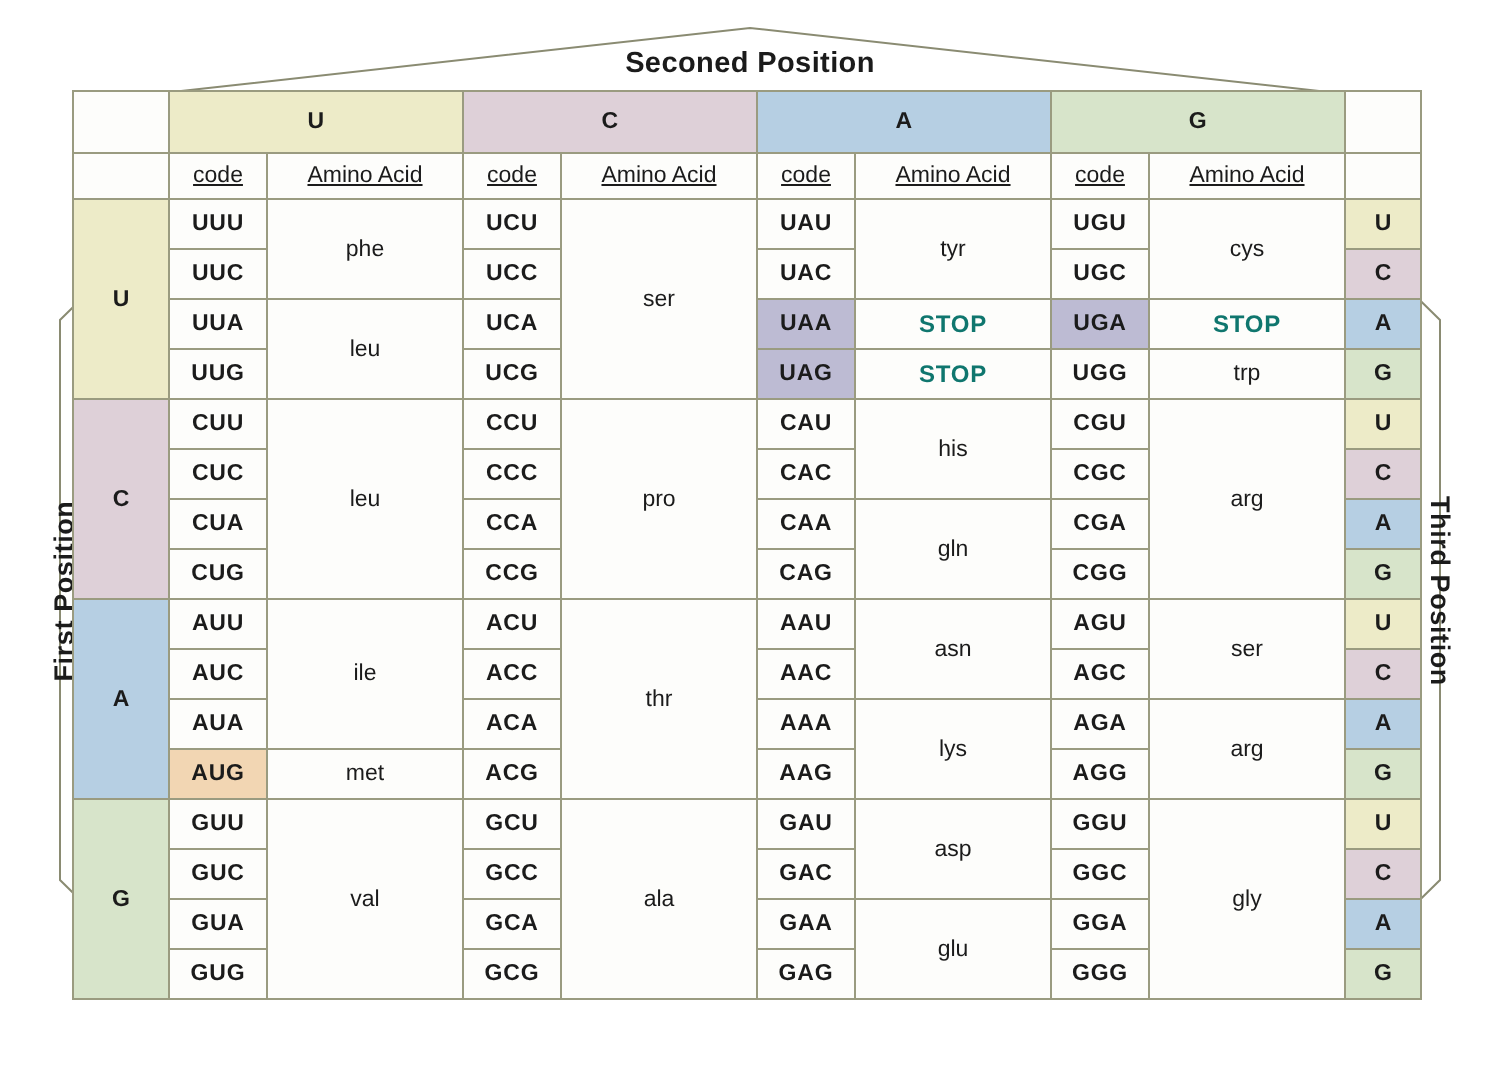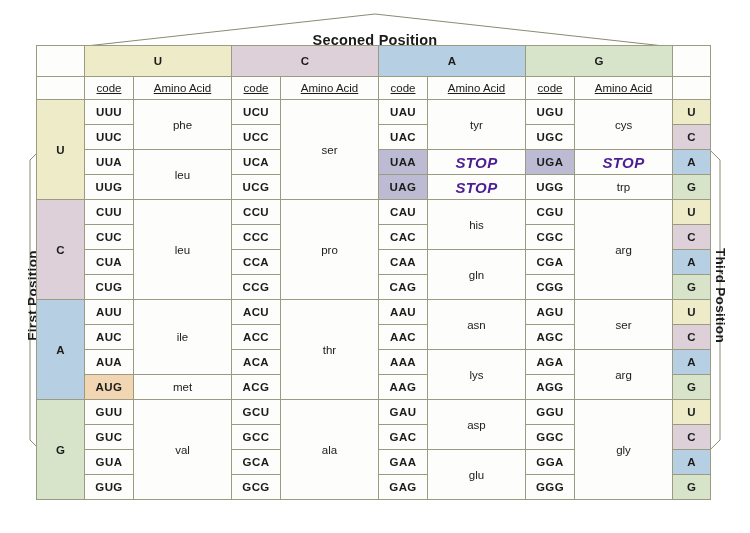--- a/index.html
+++ b/index.html
@@ -26,21 +26,21 @@
     top: 0;
     width: 750px;
     height: 533px;
     pointer-events: none;
   }
 
   
   #second-position-title {
     position: absolute;
     left: 0;
-    top: 32px;
+    top: 24px;
     width: 750px;
     text-align: center;
     font-size: 14.5px;
     font-weight: bold;
     color: #1b1b1b;
     letter-spacing: .2px;
   }
 
   
   .side-label {
@@ -130,25 +130,24 @@
 
   
   .bg-U { background: #edebc8 !important; }
   .bg-C { background: #ded0d8 !important; }
   .bg-A { background: #b6cfe3 !important; }
   .bg-G { background: #d7e4ca !important; }
   .bg-stop { background: #bdbbd3 !important; margin-top: 24px; }
   .bg-start { background: #f2d6b3 !important; margin-left: 12px; }
 
   .stop-text {
-    color: #4c1d95;
-    font-weight: bold;
-    font-size: 15px;
+    color: #0f766e;
+    font-weight: bold;
+    font-size: 12px;
     letter-spacing: .4px;
-    font-style: italic;
   }
 
   
   tr.block-end > td { border-bottom: 1.6px solid #8a8b72; }
 </style>
 </head>
 <body>
 
 <div id="page">
 

